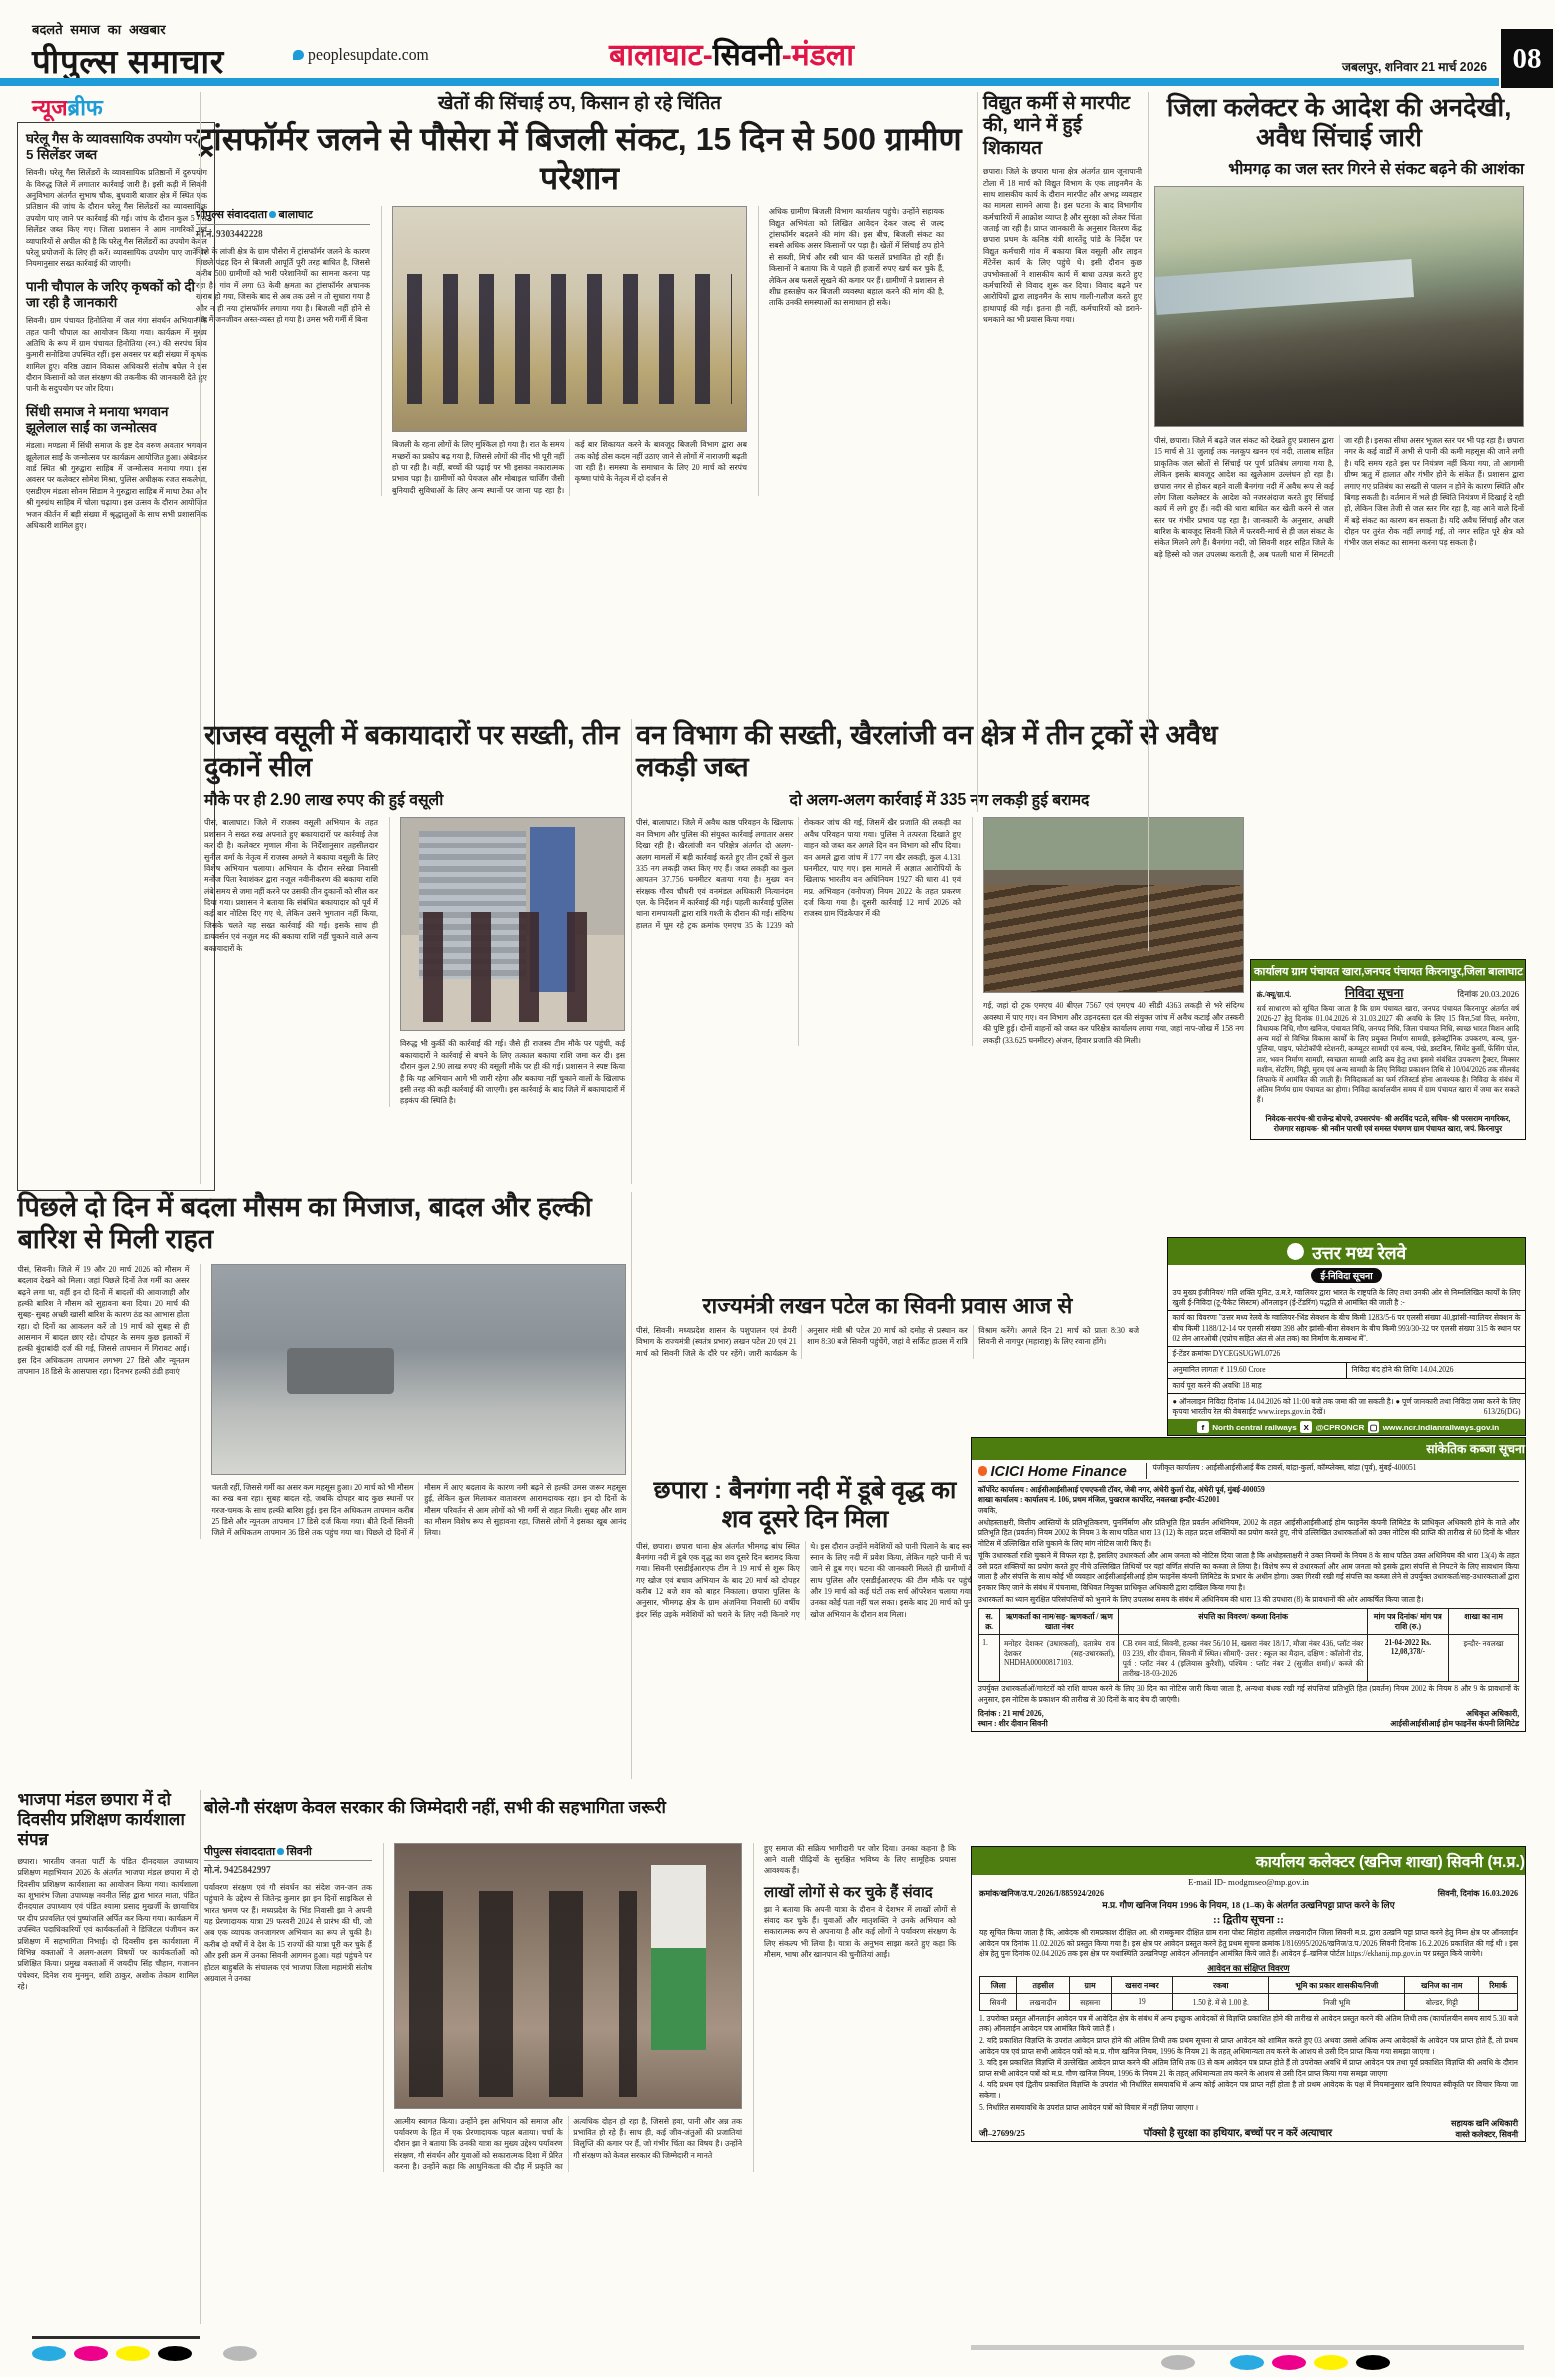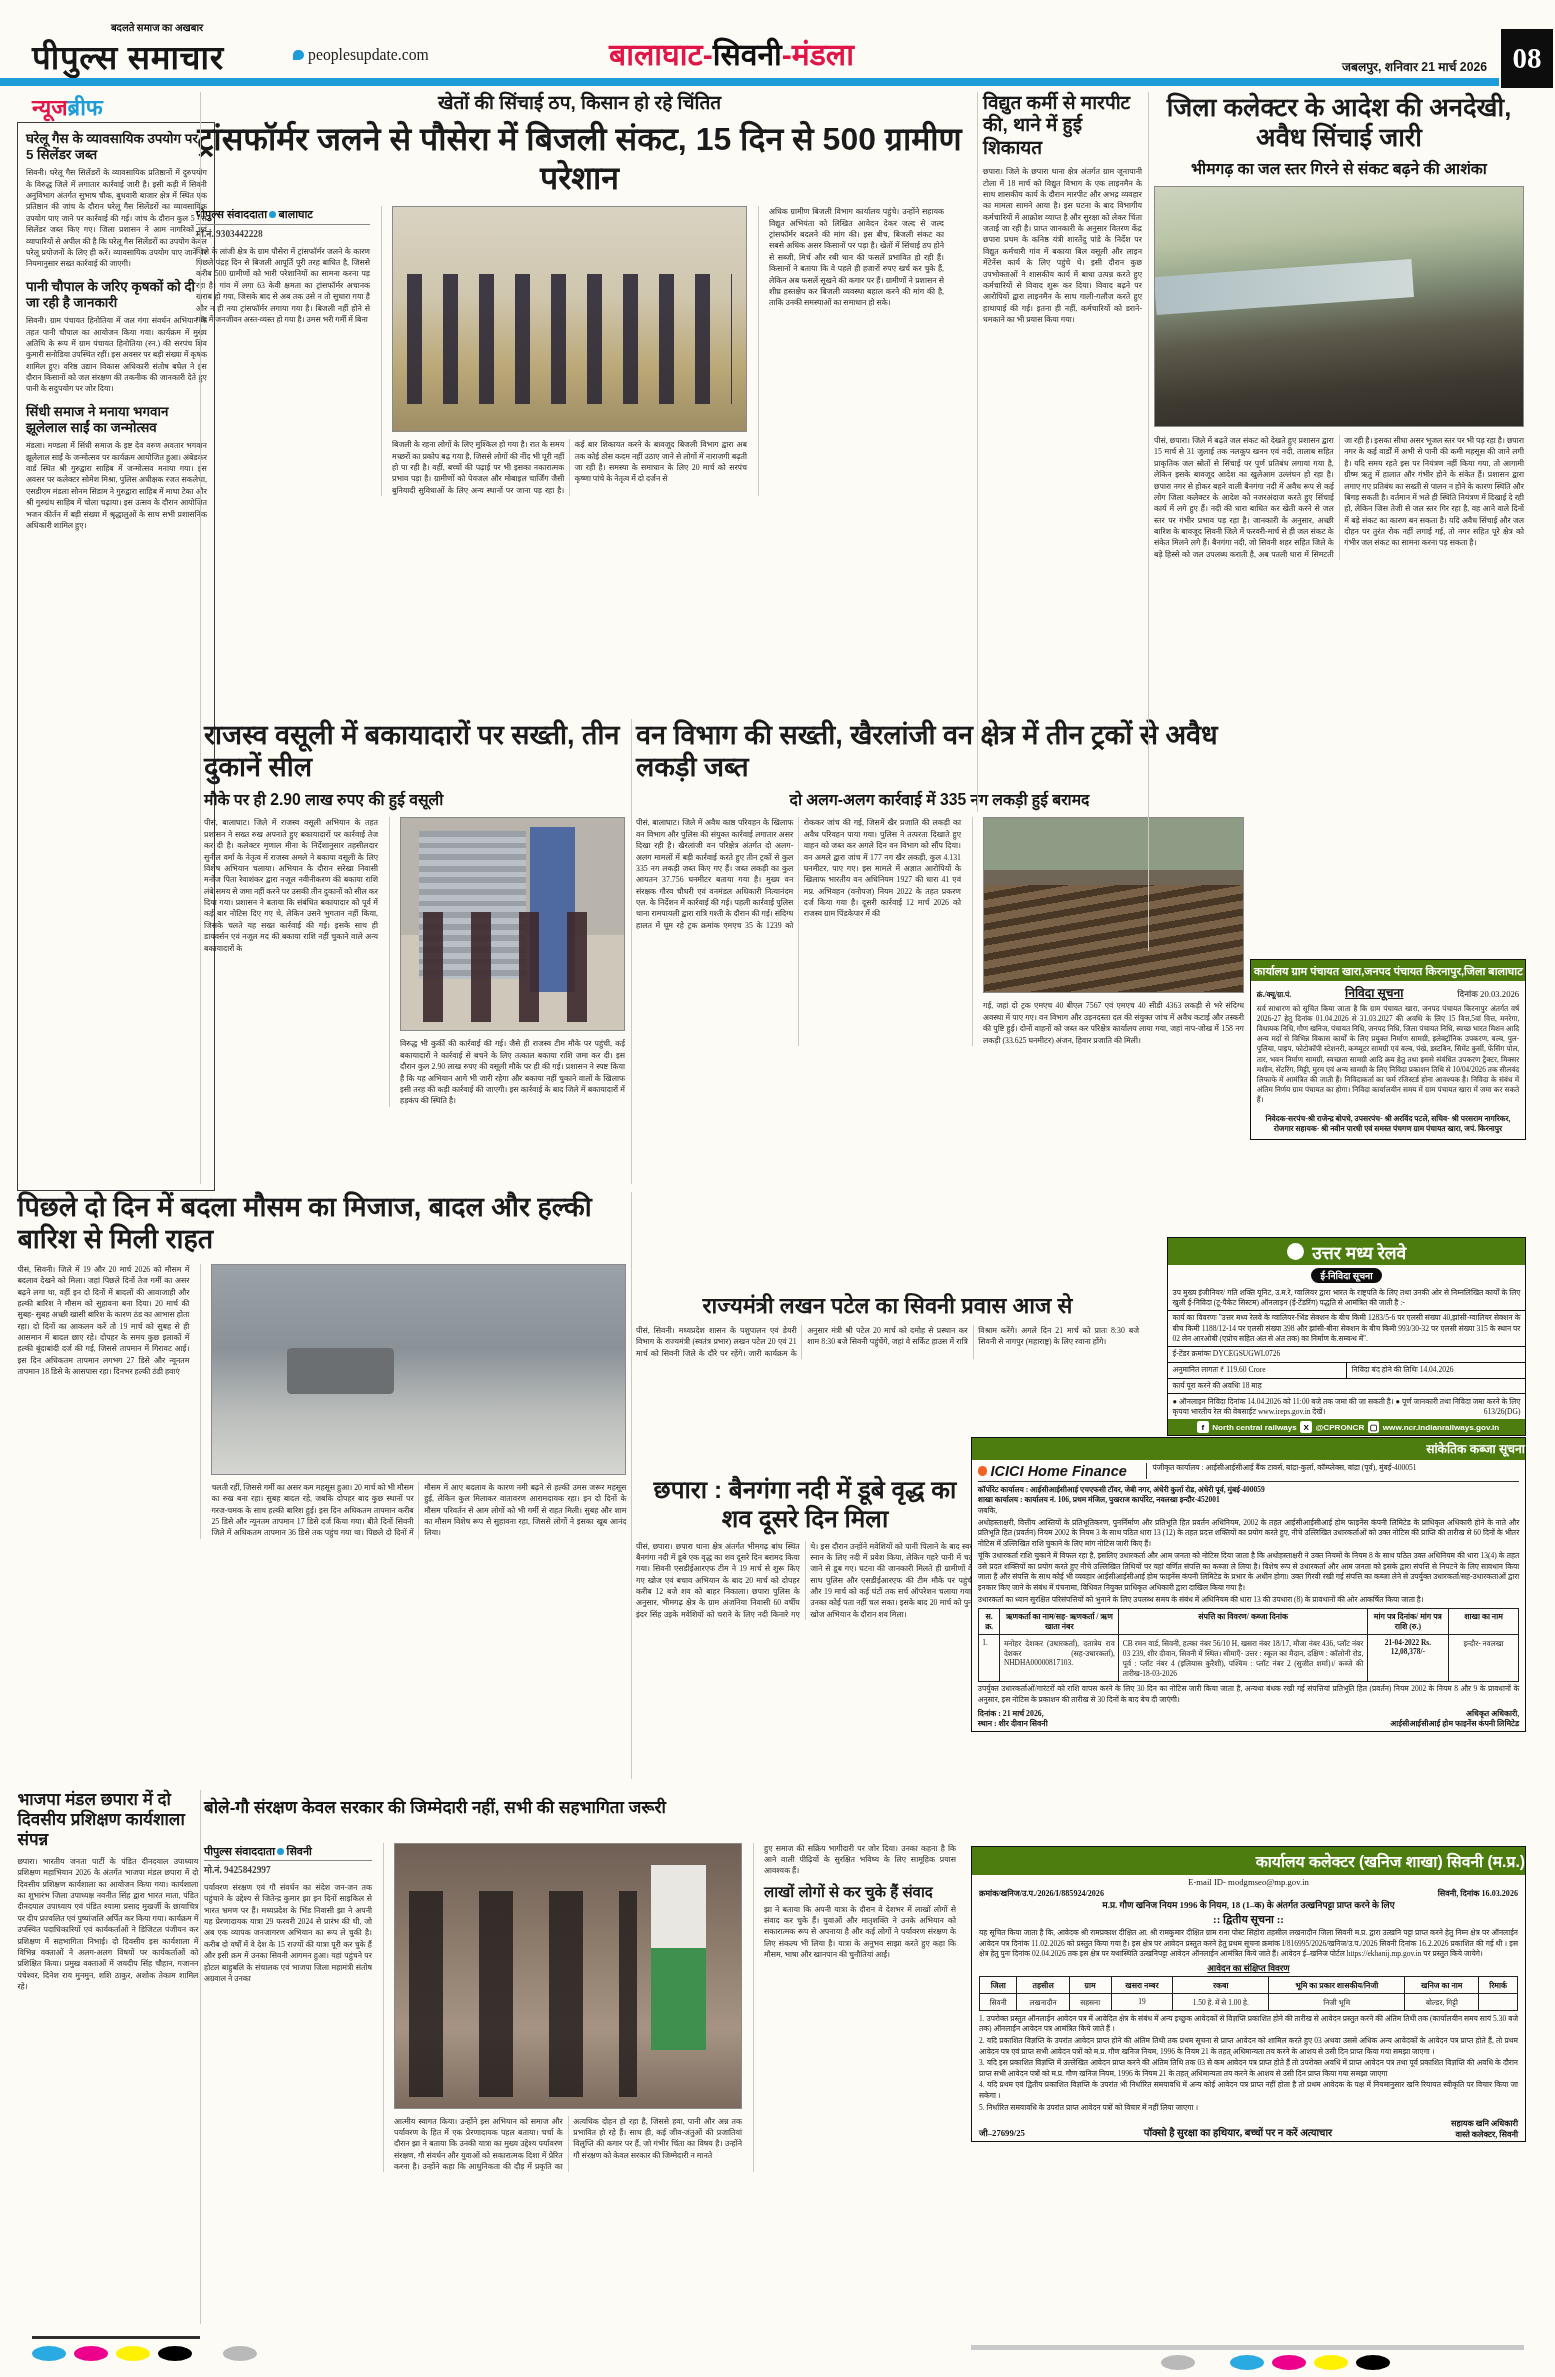--- a/index.html
+++ b/index.html
@@ -5,21 +5,21 @@
   html,body{margin:0;padding:0}
   body{width:1555px;height:2377px;position:relative;background:#fcfbf6;color:#171717;
        font-family:"Liberation Serif",serif}
   .abs{position:absolute}
   .hl{font-family:"Liberation Sans",sans-serif;font-weight:700;color:#1b1b1b;margin:0;line-height:1.18}
   .bt{font-size:7.8px;line-height:1.46;text-align:justify;margin:0;color:#1c1c1c}
   .c2{column-count:2;column-gap:10.5px;column-rule:0.6px solid #cdc9c0}
   .c3{column-count:3;column-gap:10.5px;column-rule:0.6px solid #cdc9c0}
   .sep-l{border-left:0.6px solid #cdc9c0;padding-left:10.5px}
   .red{color:#e11648}.blue{color:#1d9cd8}.blk{color:#101010}
-  .tagline{font-size:10px;text-align:center;font-weight:700;font-family:Liberation Serif, serif}
+  .tagline{font-size:13px;text-align:left;font-weight:700;font-family:Liberation Mono, monospace}
   .masthead{font-size:33px;font-weight:700;font-family:"Liberation Sans",sans-serif;letter-spacing:0.6px}
   .website{font-size:15.7px;color:#222;display:flex;align-items:center;gap:4.6px}
   .site-icon{width:10.5px;height:10.5px;border-radius:50% 50% 50% 0;background:#1d9cd8;display:inline-block}
   .edition{font-size:30px;font-weight:700;font-family:"Liberation Sans",sans-serif;text-align:center;width:441px}
   .dateline{font-size:12.2px;font-weight:700;width:279px;text-align:right;font-family:"Liberation Sans",sans-serif}
   .pagebox{width:52px;height:59px;background:#0d0d0d;color:#fff;font-size:29px;font-weight:700;
            display:flex;align-items:center;justify-content:center;font-family:"Liberation Serif",serif}
   .bluebar{height:7.5px;background:#1d9cd8}
   .brief-title{font-size:22px;font-weight:700;font-family:"Liberation Sans",sans-serif}
   .brief-box{width:181px;border:1.7px solid #3c3c3c;padding:8.1px 7.5px;background:#fcfbf6}
@@ -126,21 +126,21 @@
   </div>
 </div>
 
 <div class="abs" style="left:983px;top:92px;width:159px">
   <h2 class="hl" style="font-size:19px">विद्युत कर्मी से मारपीट की, थाने में हुई शिकायत</h2>
   <p class="bt" style="margin-top:7px">छपारा। जिले के छपारा थाना क्षेत्र अंतर्गत ग्राम जूनापानी टोला में 18 मार्च को विद्युत विभाग के एक लाइनमैन के साथ शासकीय कार्य के दौरान मारपीट और अभद्र व्यवहार का मामला सामने आया है। इस घटना के बाद विभागीय कर्मचारियों में आक्रोश व्याप्त है और सुरक्षा को लेकर चिंता जताई जा रही है। प्राप्त जानकारी के अनुसार वितरण केंद्र छपारा प्रथम के कनिष्ठ यंत्री शारतेंदु पांडे के निर्देश पर विद्युत कर्मचारी गांव में बकाया बिल वसूली और लाइन मेंटेनेंस कार्य के लिए पहुंचे थे। इसी दौरान कुछ उपभोक्ताओं ने शासकीय कार्य में बाधा उत्पन्न करते हुए कर्मचारियों से विवाद शुरू कर दिया। विवाद बढ़ने पर आरोपियों द्वारा लाइनमैन के साथ गाली-गलौज करते हुए हाथापाई की गई। इतना ही नहीं, कर्मचारियों को डराने-धमकाने का भी प्रयास किया गया।</p>
 </div>
 
 <div class="abs" style="left:1154px;top:92px;width:370px">
   <h2 class="hl" style="font-size:25.6px;text-align:center">जिला कलेक्टर के आदेश की अनदेखी, अवैध सिंचाई जारी</h2>
-  <div class="sub-hl" style="text-align:center">भीमगढ़ का जल स्तर गिरने से संकट बढ़ने की आशंका</div>
+  <div class="sub-hl" style="text-align:right">भीमगढ़ का जल स्तर गिरने से संकट बढ़ने की आशंका</div>
   <div class="photo photo-river" style="margin-top:7px">
       <div class="stream"></div>
     </div>
   <div class="bt c2" style="margin-top:8.1px">पीसं, छपारा। जिले में बढ़ते जल संकट को देखते हुए प्रशासन द्वारा 15 मार्च से 31 जुलाई तक नलकूप खनन एवं नदी, तालाब सहित प्राकृतिक जल स्रोतों से सिंचाई पर पूर्ण प्रतिबंध लगाया गया है, लेकिन इसके बावजूद आदेश का खुलेआम उल्लंघन हो रहा है। छपारा नगर से होकर बहने वाली बैनगंगा नदी में अवैध रूप से कई लोग जिला कलेक्टर के आदेश को नजरअंदाज करते हुए सिंचाई कार्य में लगे हुए हैं। नदी की धारा बाधित कर खेती करने से जल स्तर पर गंभीर प्रभाव पड़ रहा है। जानकारी के अनुसार, अच्छी बारिश के बावजूद सिवनी जिले में फरवरी-मार्च से ही जल संकट के संकेत मिलने लगे हैं। बैनगंगा नदी, जो सिवनी शहर सहित जिले के बड़े हिस्से को जल उपलब्ध कराती है, अब पतली धारा में सिमटती जा रही है। इसका सीधा असर भूजल स्तर पर भी पड़ रहा है। छपारा नगर के कई वार्डों में अभी से पानी की कमी महसूस की जाने लगी है। यदि समय रहते इस पर नियंत्रण नहीं किया गया, तो आगामी ग्रीष्म ऋतु में हालात और गंभीर होने के संकेत हैं। प्रशासन द्वारा लगाए गए प्रतिबंध का सख्ती से पालन न होने के कारण स्थिति और बिगड़ सकती है। वर्तमान में भले ही स्थिति नियंत्रण में दिखाई दे रही हो, लेकिन जिस तेजी से जल स्तर गिर रहा है, वह आने वाले दिनों में बड़े संकट का कारण बन सकता है। यदि अवैध सिंचाई और जल दोहन पर तुरंत रोक नहीं लगाई गई, तो नगर सहित पूरे क्षेत्र को गंभीर जल संकट का सामना करना पड़ सकता है।</div>
 </div>
 
 <div class="abs" style="left:204px;top:719px;width:420px">
   <h2 class="hl sec-hl">राजस्व वसूली में बकायादारों पर सख्ती, तीन दुकानें सील</h2>
   <div class="sub-hl">मौके पर ही 2.90 लाख रुपए की हुई वसूली</div>
   <div style="display:flex;margin-top:7px">

